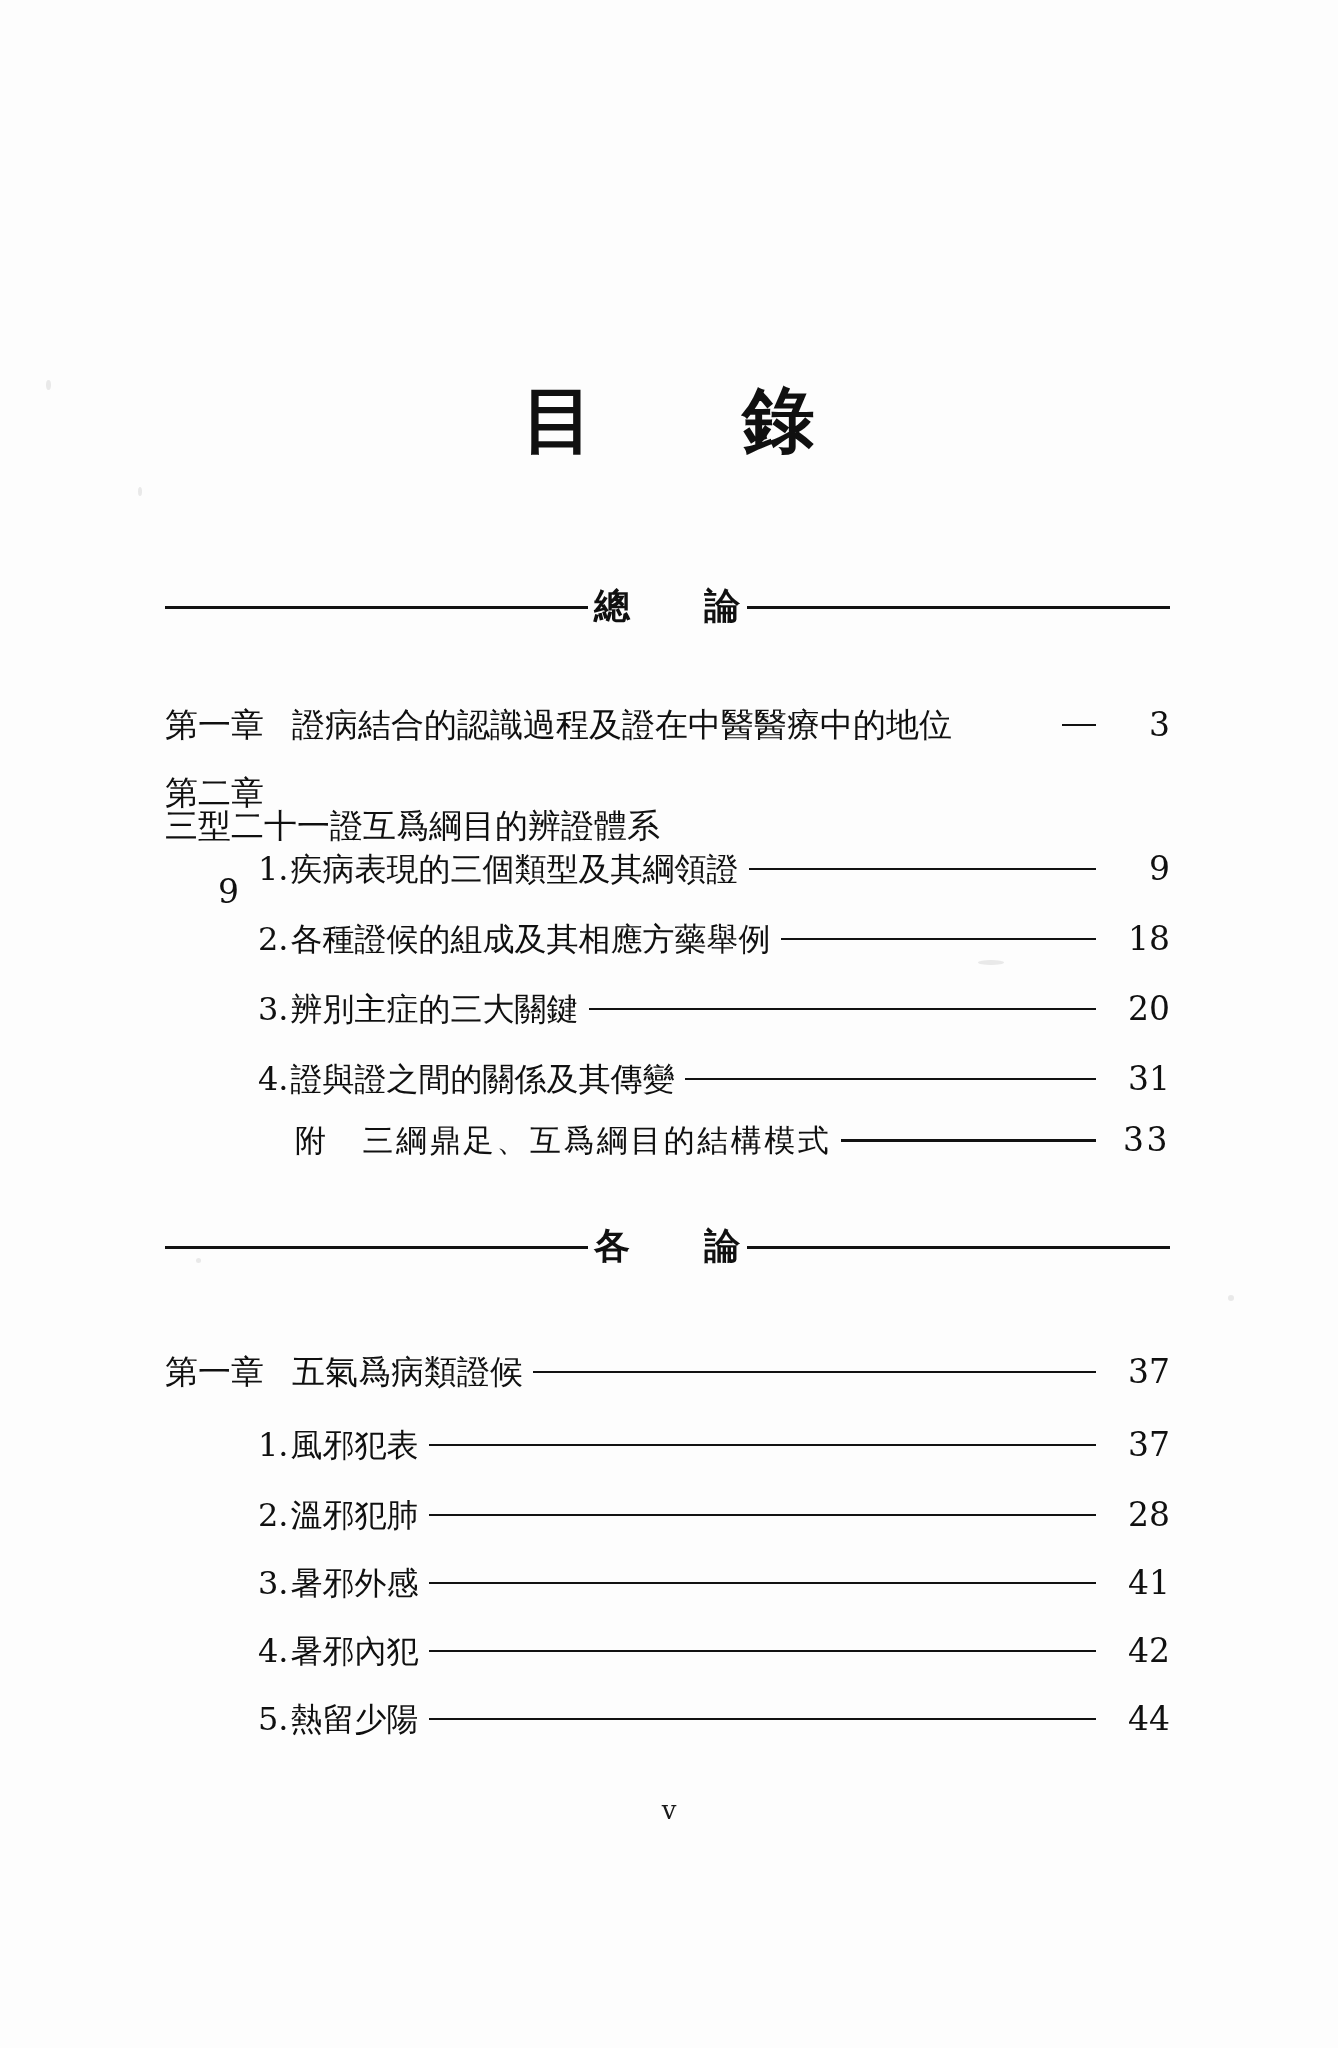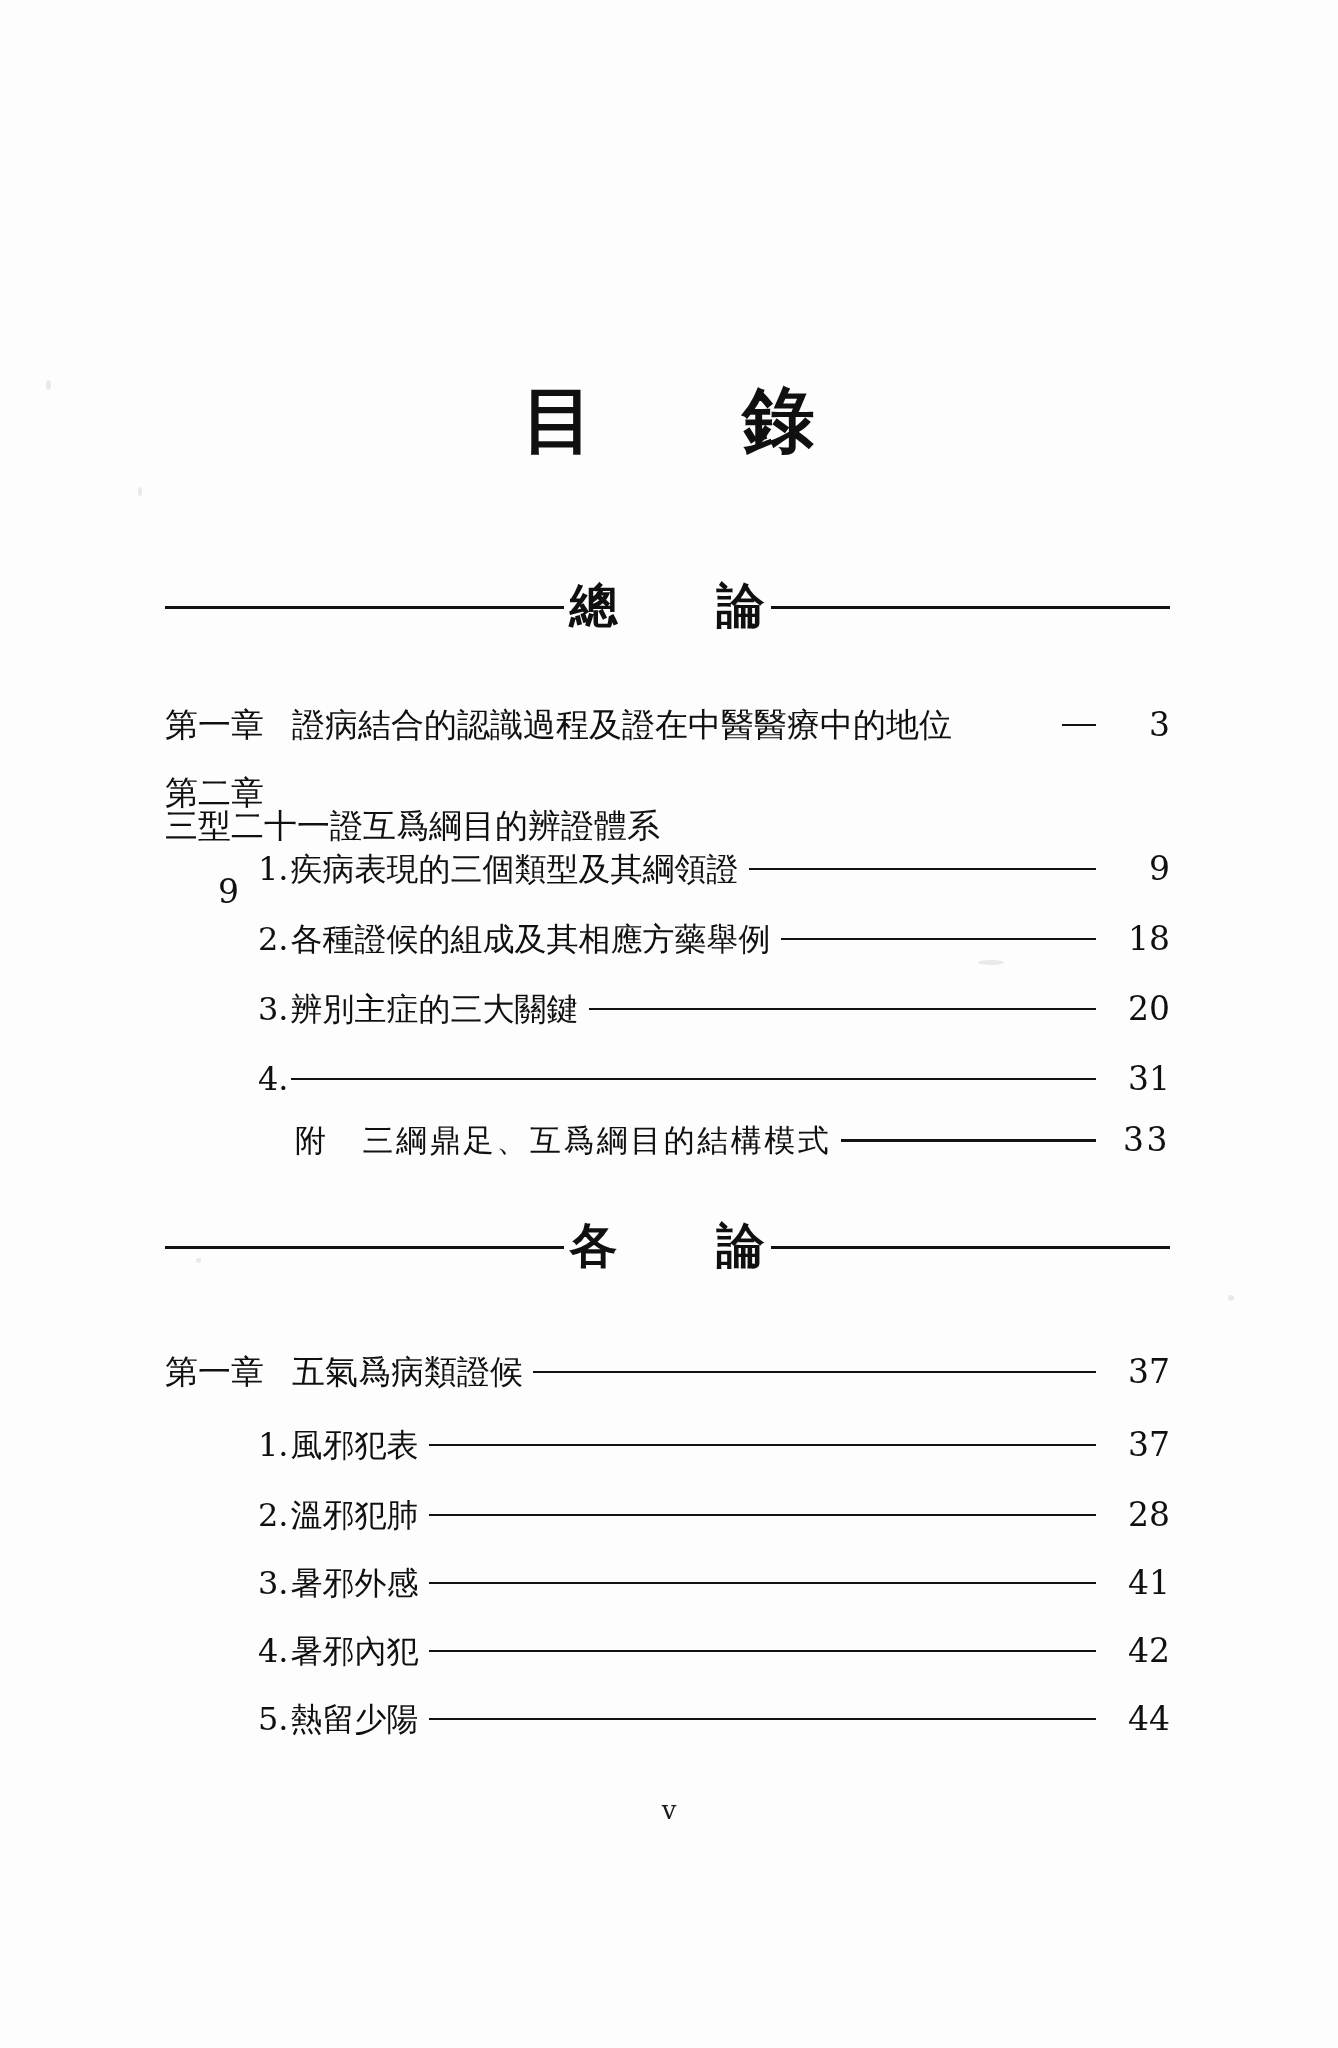--- a/index.html
+++ b/index.html
@@ -52,21 +52,21 @@
   .section-head .rule {
     flex: 1 1 auto;
     height: 3px;
     background: #121212;
   }
   .section-head .rule.left  { margin-right: 0px; }
   .section-head .rule.right { margin-left: 0px; }
   .section-head .sec-label {
     flex: 0 0 auto;
     padding: 0 6px;
-    font-size: 48px;
+    font-size: 36px;
     font-weight: 700;
     letter-spacing: 0.02em;
     white-space: pre;
     font-family: "DejaVu Serif", "Liberation Serif", serif;
     line-height: 1;
     transform: translateY(-2px);
   }
 
   #sec-general { top: 578px; }
   #sec-specific { top: 1218px; }
@@ -198,20 +198,21 @@
         <span class="toc-page">18</span>
       </div>
       <div class="toc-row level-item" style="top: 988px;">
         <span class="toc-num-prefix">3.</span>
         <span class="toc-label">辨別主症的三大關鍵</span>
         <span class="toc-leader"></span>
         <span class="toc-page">20</span>
       </div>
       <div class="toc-row level-item" style="top: 1058px;">
         <span class="toc-num-prefix">4.</span>
+        <span class="toc-label">證與證之間的關係及其傳變</span>
         <span class="toc-leader"></span>
         <span class="toc-page">31</span>
       </div>
       <div class="toc-row level-appendix" style="top: 1120px;">
         <span class="toc-num-prefix" style="padding-right: 34px; font-family: &quot;DejaVu Serif&quot;, &quot;Liberation Serif&quot;, serif;">附</span>
         <span class="toc-label">三綱鼎足、互爲綱目的結構模式</span>
         <span class="toc-leader"></span>
         <span class="toc-page">33</span>
       </div>
     </div>

